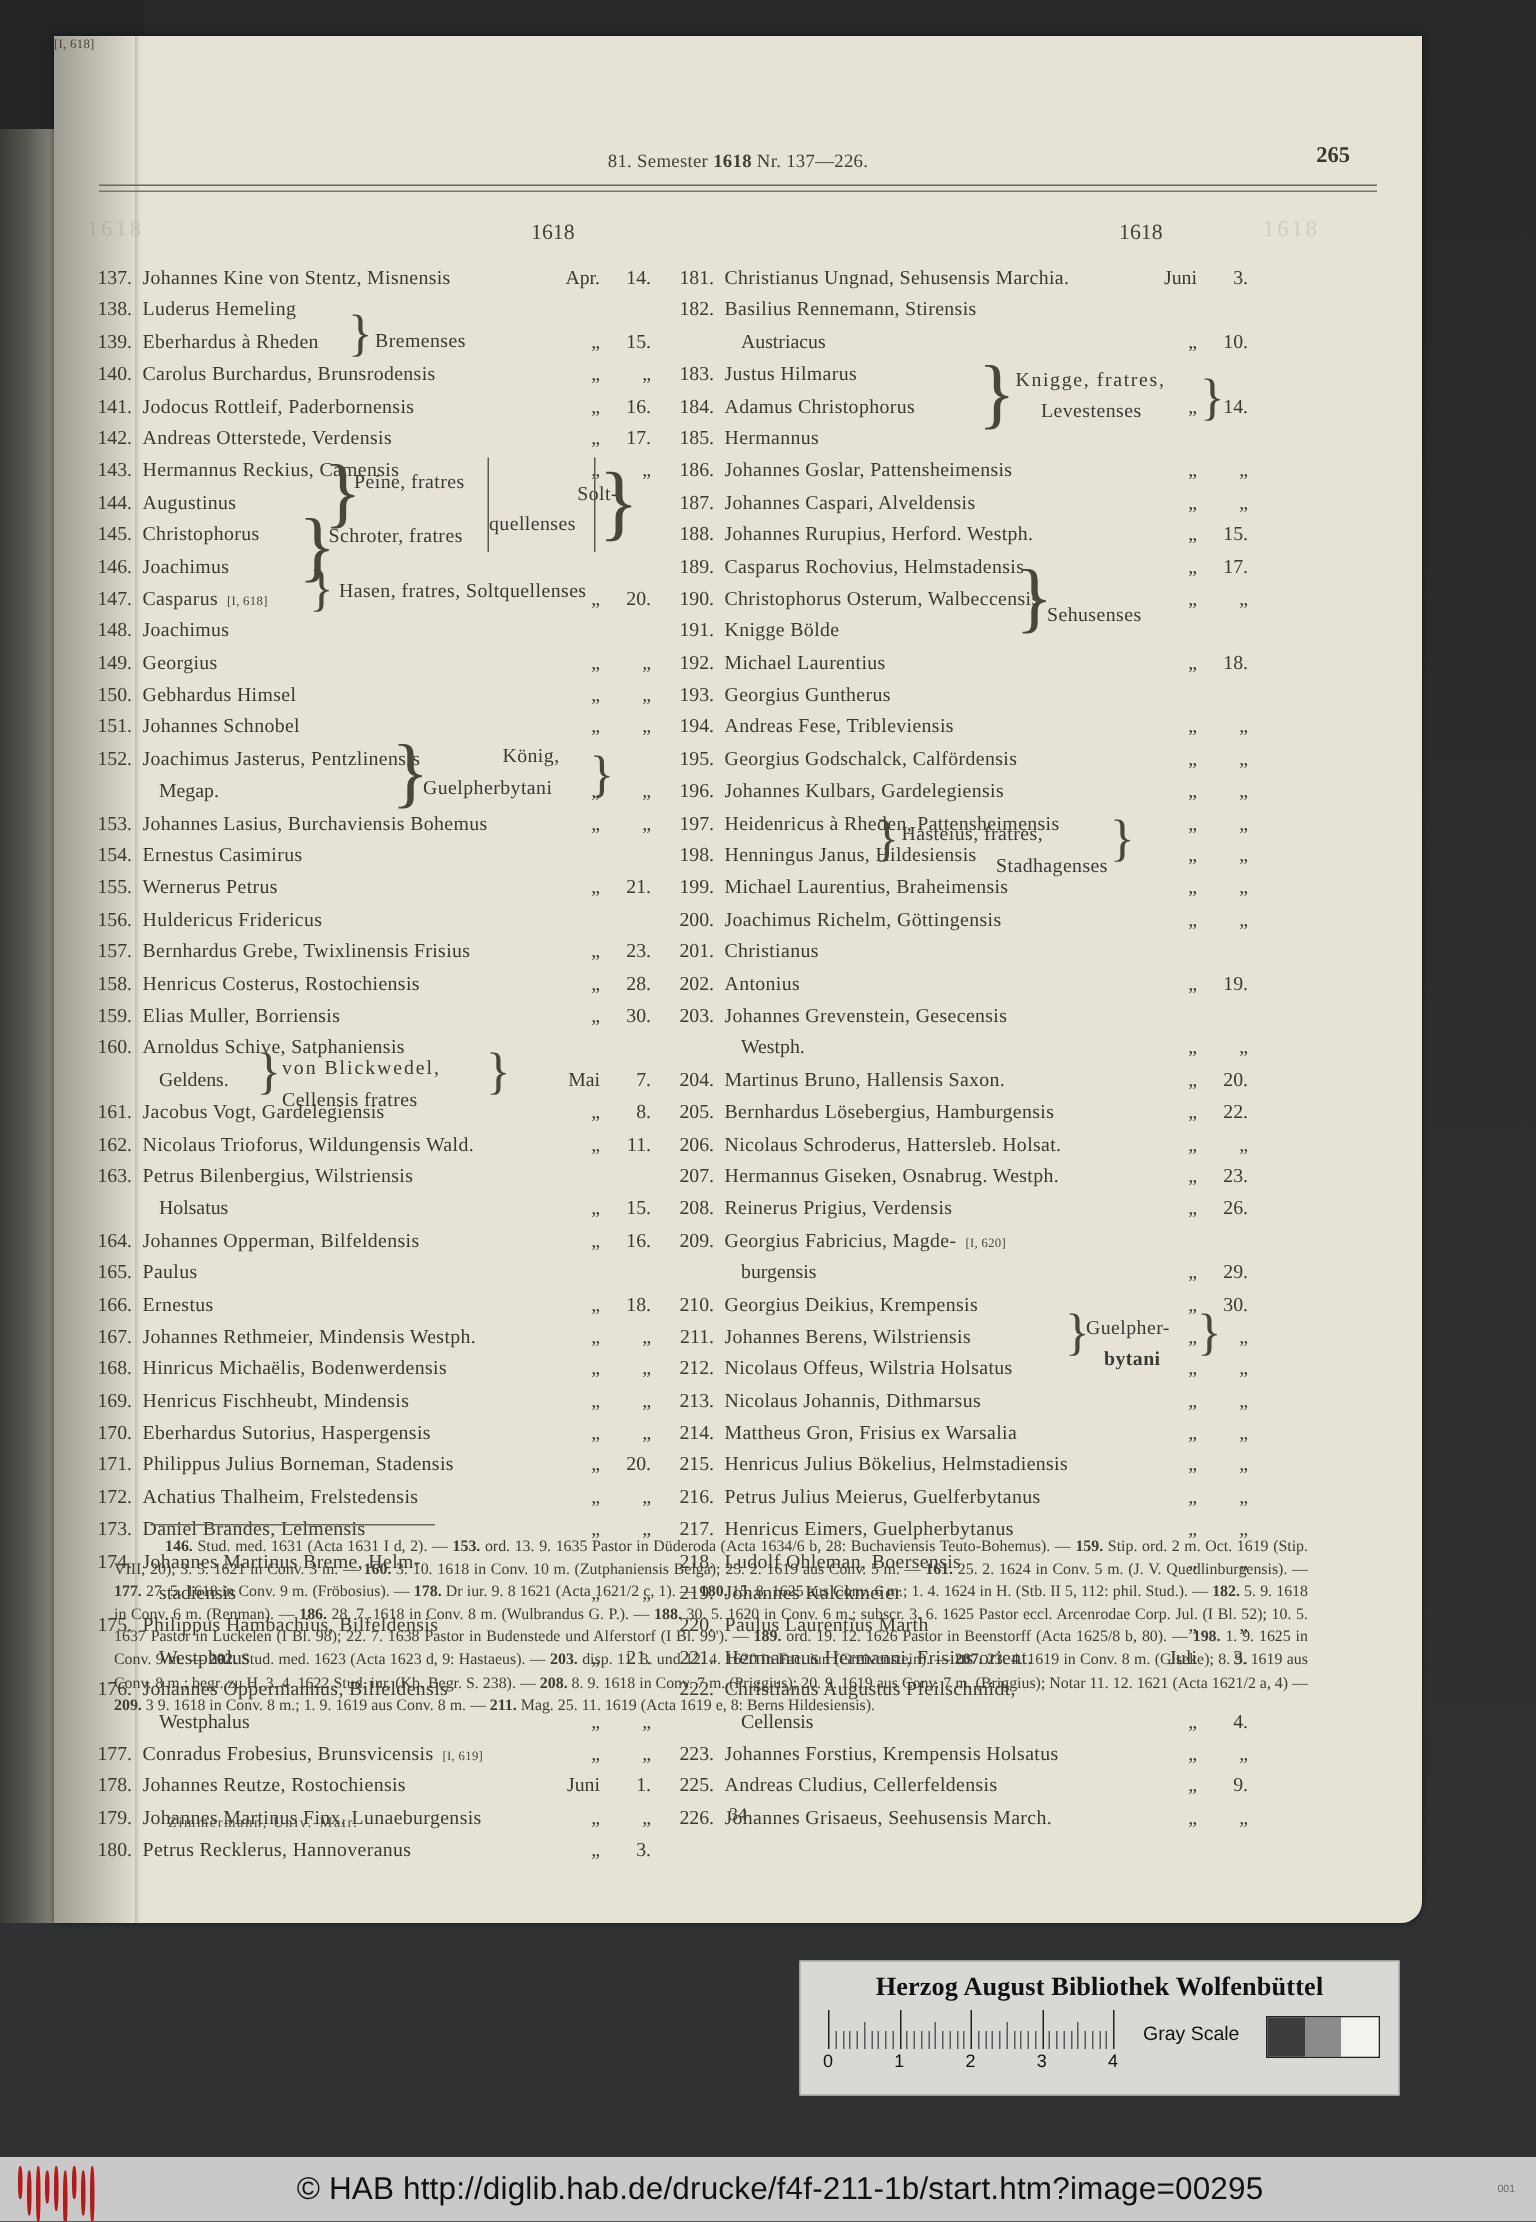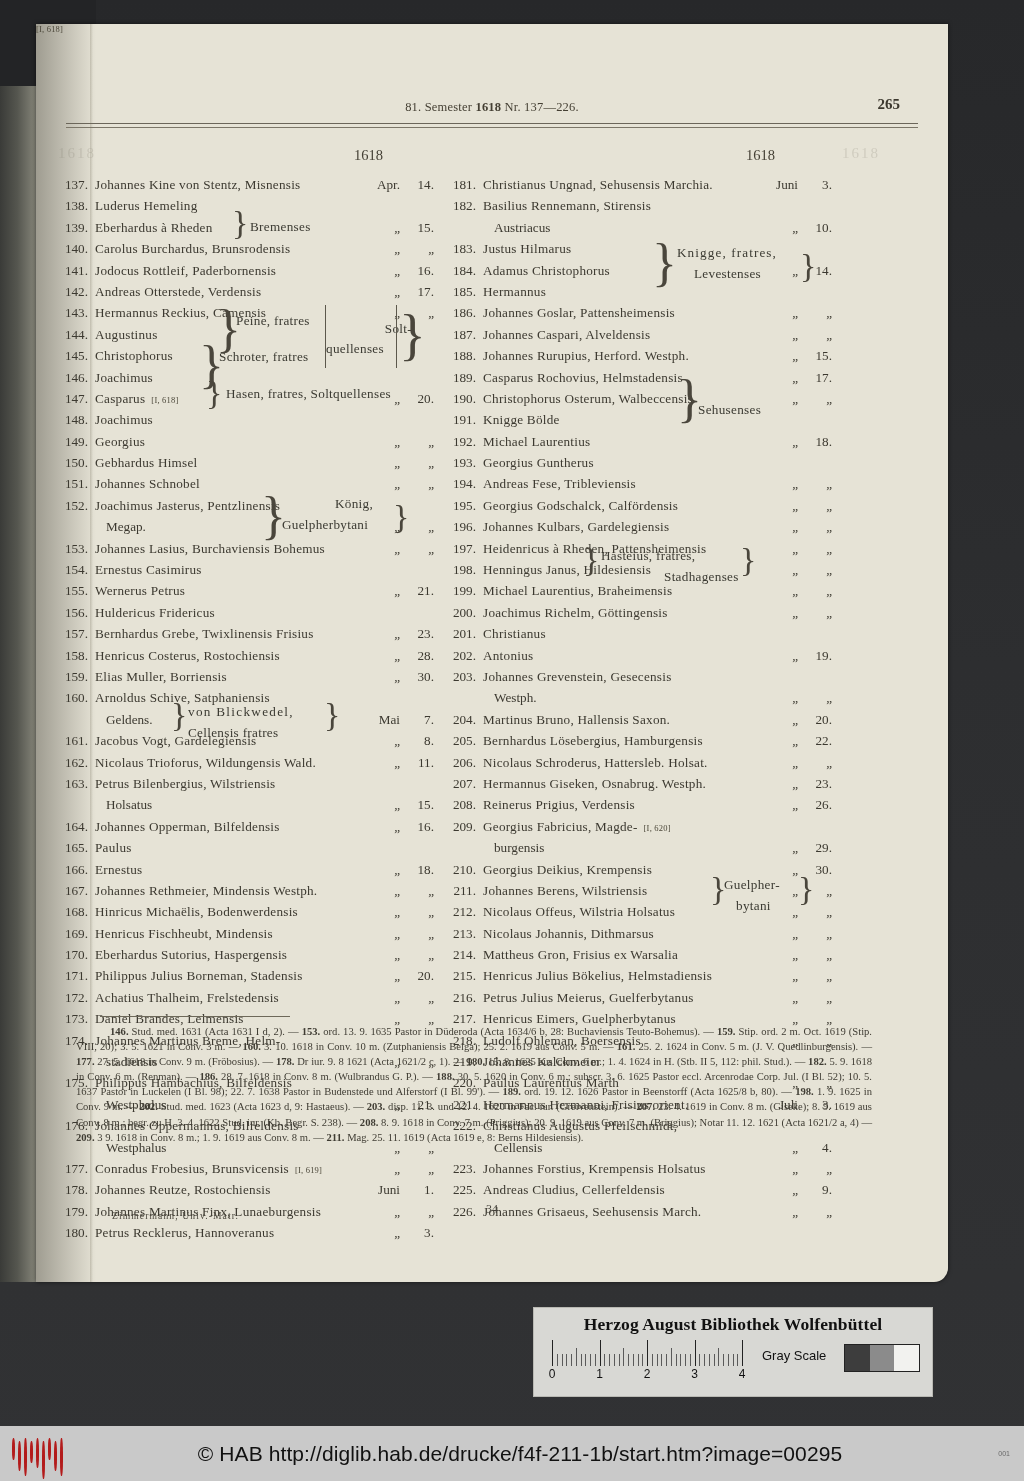--- a/index.html
+++ b/index.html
@@ -96,21 +96,21 @@
   #ruler .tick{position:absolute;bottom:10px;width:1px;background:#3b3b3b;}
   #ruler .lbl{position:absolute;bottom:-5px;font-size:12px;color:#111;
     font-family:"Liberation Sans",sans-serif;transform:translateX(-50%);}
   #gs{position:absolute;left:228px;top:40px;font-size:13px;color:#111;
     font-family:"Liberation Sans",sans-serif;}
   #swatches{position:absolute;left:310px;top:36px;width:74px;height:26px;
     border:1px solid #222;display:flex;}
   #swatches div{flex:1;}
 
   
-  #bar{position:absolute;left:0;bottom:0;width:1024px;height:55px;
+  #bar{position:absolute;left:0;bottom:0;width:1024px;height:43px;
     background:#c9c9c9;display:flex;align-items:center;}
   #barmark{width:66px;height:40px;margin-left:10px;position:relative;}
   #barmark i{position:absolute;top:4px;width:3px;height:32px;background:#b31b1b;
     display:block;border-radius:40%;}
   #bartext{flex:1;text-align:center;font-family:"Liberation Sans",sans-serif;
     font-size:21px;color:#111;letter-spacing:.1px;padding-right:60px;}
   #barend{position:absolute;right:14px;font-size:7px;color:#6a6a6a;
     font-family:"Liberation Sans",sans-serif;}
 </style>
 </head>
@@ -276,21 +276,21 @@
       <div class="bq big" style="left:641px;top:349px;">}</div>
       <div class="bracetxt" style="left:662px;top:364px;margin-top:14px;">Sehusenses</div>
 
       <div class="bq" style="left:547px;top:519px;">}</div>
       <div class="bracetxt" style="left:565px;top:524px;">Hasteius, fratres,</div>
       <div class="bracetxt" style="left:584px;top:545px;margin-left:44px;">Stadhagenses</div>
       <div class="bq" style="left:704px;top:519px;">}</div>
 
       <div class="bq" style="left:674px;top:848px;">}</div>
       <div class="bracetxt" style="left:688px;top:853px;">Guelpher-</div>
-      <div class="bracetxt" style="left:700px;top:874px;">bytani</div>
+      <div class="bracetxt" style="left:700px;top:874px;font-weight:bold;">bytani</div>
       <div class="bq" style="left:762px;top:848px;">}</div>
 
       <div class="fnrule"></div>
       <div class="fn">
         <p id="fntext"><b>146.</b> Stud. med. 1631 (Acta 1631 I d, 2). — <b>153.</b> ord. 13. 9. 1635 Pastor in Düderoda (Acta 1634/6 b, 28: Buchaviensis Teuto-Bohemus). — <b>159.</b> Stip. ord. 2 m. Oct. 1619 (Stip. VIII, 20); 3. 5. 1621 in Conv. 3 m. — <b>160.</b> 3. 10. 1618 in Conv. 10 m. (Zutphaniensis Belga); 25. 2. 1619 aus Conv. 5 m. — <b>161.</b> 25. 2. 1624 in Conv. 5 m. (J. V. Quedlinburgensis). — <b>177.</b> 27. 5. 1618 in Conv. 9 m. (Fröbosius). — <b>178.</b> Dr iur. 9. 8 1621 (Acta 1621/2 c, 1). — <b>180.</b> 15. 8. 1625 aus Conv. 6 m.; 1. 4. 1624 in H. (Stb. II 5, 112: phil. Stud.). — <b>182.</b> 5. 9. 1618 in Conv. 6 m. (Renman). — <b>186.</b> 28. 7. 1618 in Conv. 8 m. (Wulbrandus G. P.). — <b>188.</b> 30. 5. 1620 in Conv. 6 m.; subscr. 3. 6. 1625 Pastor eccl. Arcenrodae Corp. Jul. (I Bl. 52); 10. 5. 1637 Pastor in Luckelen (I Bl. 98); 22. 7. 1638 Pastor in Budenstede und Alferstorf (I Bl. 99'). — <b>189.</b> ord. 19. 12. 1626 Pastor in Beenstorff (Acta 1625/8 b, 80). — <b>198.</b> 1. 9. 1625 in Conv. 9 m. — <b>202.</b> Stud. med. 1623 (Acta 1623 d, 9: Hastaeus). — <b>203.</b> disp. 11. 3. und 12. 4. 1620 in Fac. iur. (Greivenstein). — <b>207.</b> 23. 4. 1619 in Conv. 8 m. (Giseke); 8. 9. 1619 aus Conv. 8 m.; begr. zu H. 3. 4. 1622 Stud. iur. (Kb. Begr. S. 238). — <b>208.</b> 8. 9. 1618 in Conv. 7 m. (Priggius); 20. 9. 1619 aus Conv. 7 m. (Briggius); Notar 11. 12. 1621 (Acta 1621/2 a, 4) — <b>209.</b> 3 9. 1618 in Conv. 8 m.; 1. 9. 1619 aus Conv. 8 m. — <b>211.</b> Mag. 25. 11. 1619 (Acta 1619 e, 8: Berns Hildesiensis).</p>
       </div>
       <div class="imprint">Zimmermann, Univ.-Matr.</div>
       <div class="signature">34</div>
     </div>
   </div>

